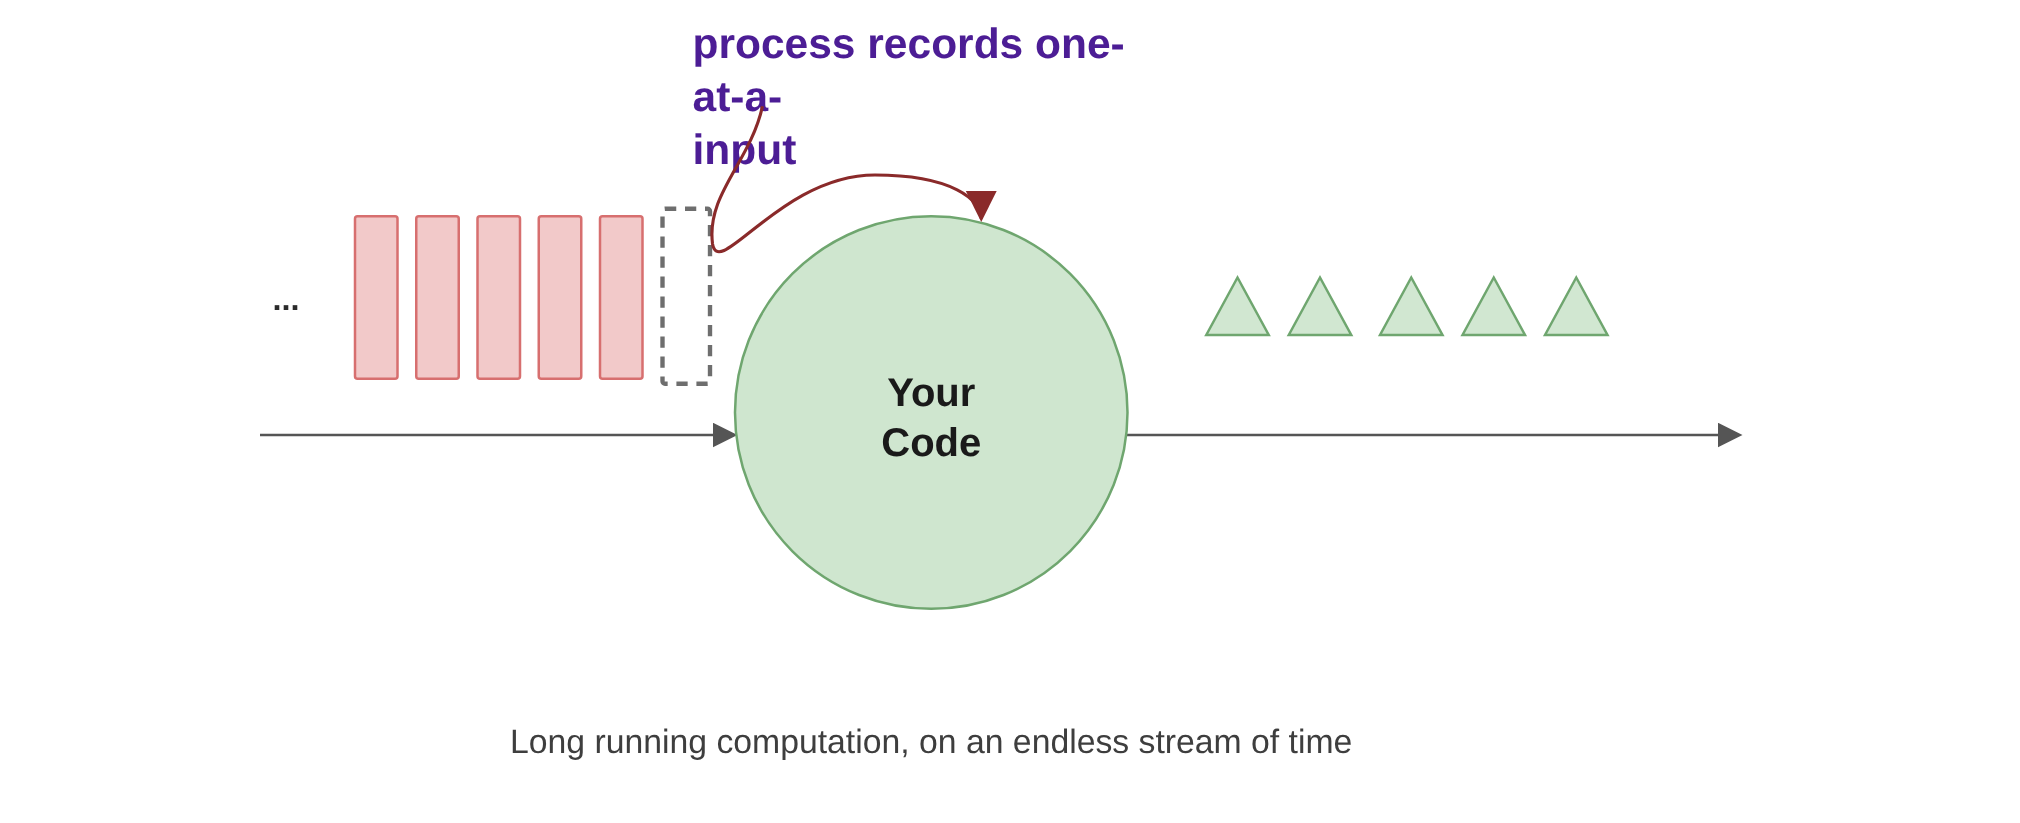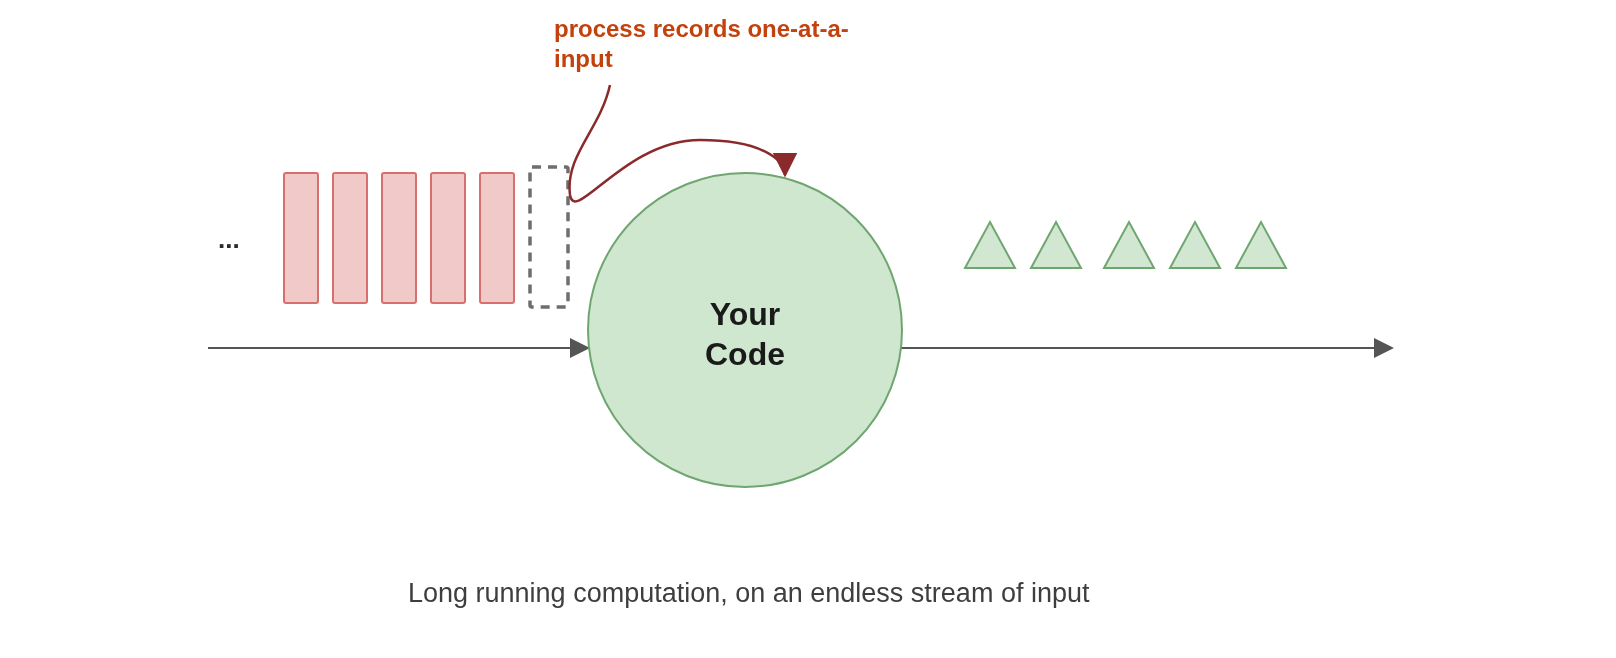--- a/index.html
+++ b/index.html
@@ -6,23 +6,23 @@
     margin: 0;
     padding: 0;
     width: 1616px;
     height: 658px;
     background: #ffffff;
     font-family: Arial, Helvetica, sans-serif;
     position: relative;
   }
   .annotation {
     position: absolute;
-    color: #c2410c;
+    color: #4c1d95;
     font-weight: bold;
-    font-size: 24px;
+    font-size: 34px;
     line-height: 1.25;
   }
   .caption {
     position: absolute;
     color: #3e3e3e;
     font-size: 27px;
     font-weight: 400;
   }
   svg.canvas {
     position: absolute;
@@ -44,21 +44,21 @@
   }
 </style>
 </head>
 <body>
 
 <div class="annotation" style="left:554px; top:14px; width:360px;">
   <span>process records one-at-a-</span><br>
   <span>input</span>
 </div>
 
-<div class="caption" style="left:408px; top:578px;">Long running computation, on an endless stream of input</div>
+<div class="caption" style="left:408px; top:578px;">Long running computation, on an endless stream of time</div>
 
 <svg class="canvas" viewBox="0 0 1616 658">
   <defs>
     <marker id="arrowhead-axis" markerWidth="10" markerHeight="10" refX="8" refY="5" orient="auto">
       <path d="M0,0 L10,5 L0,10 Z" fill="#555555"></path>
     </marker>
     <marker id="arrowhead-red" markerWidth="12" markerHeight="12" refX="9" refY="5" orient="auto">
       <path d="M0,0 L10,5 L0,10 Z" fill="#8a2a2a"></path>
     </marker>
   </defs>

